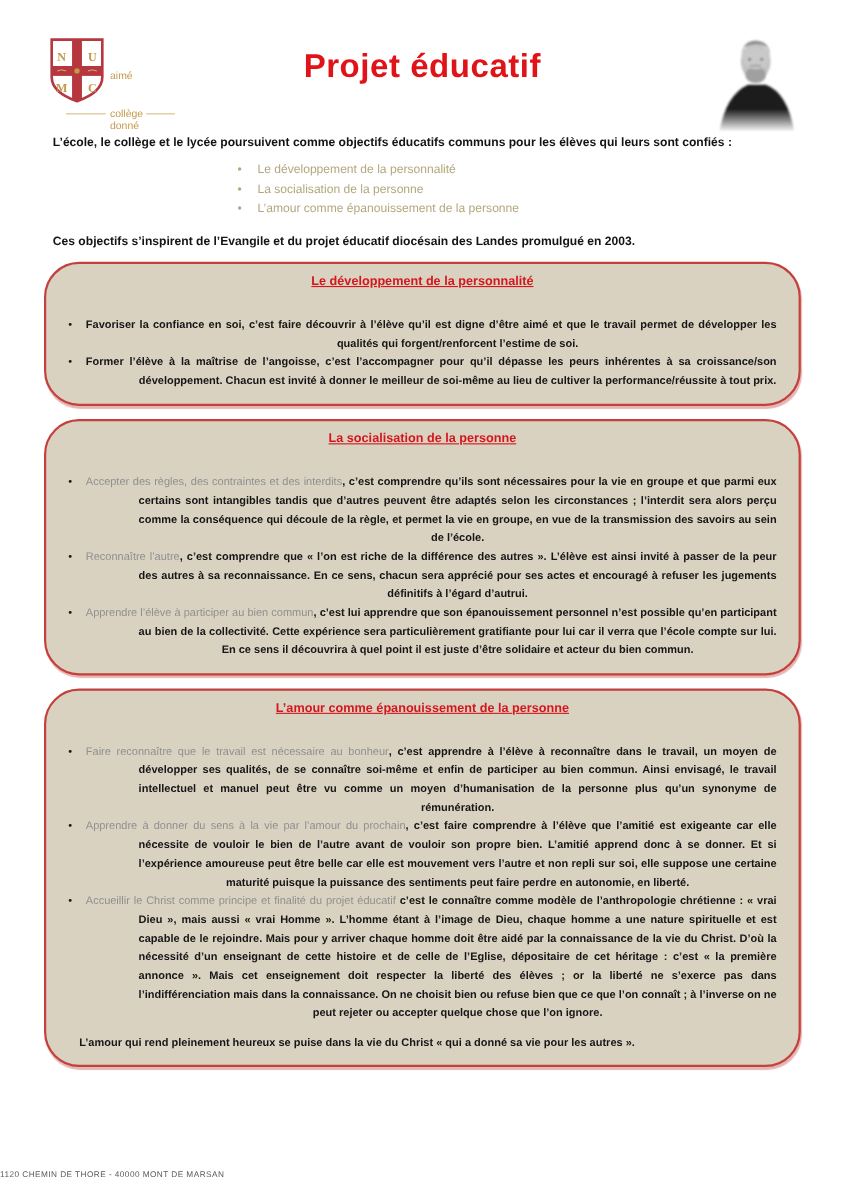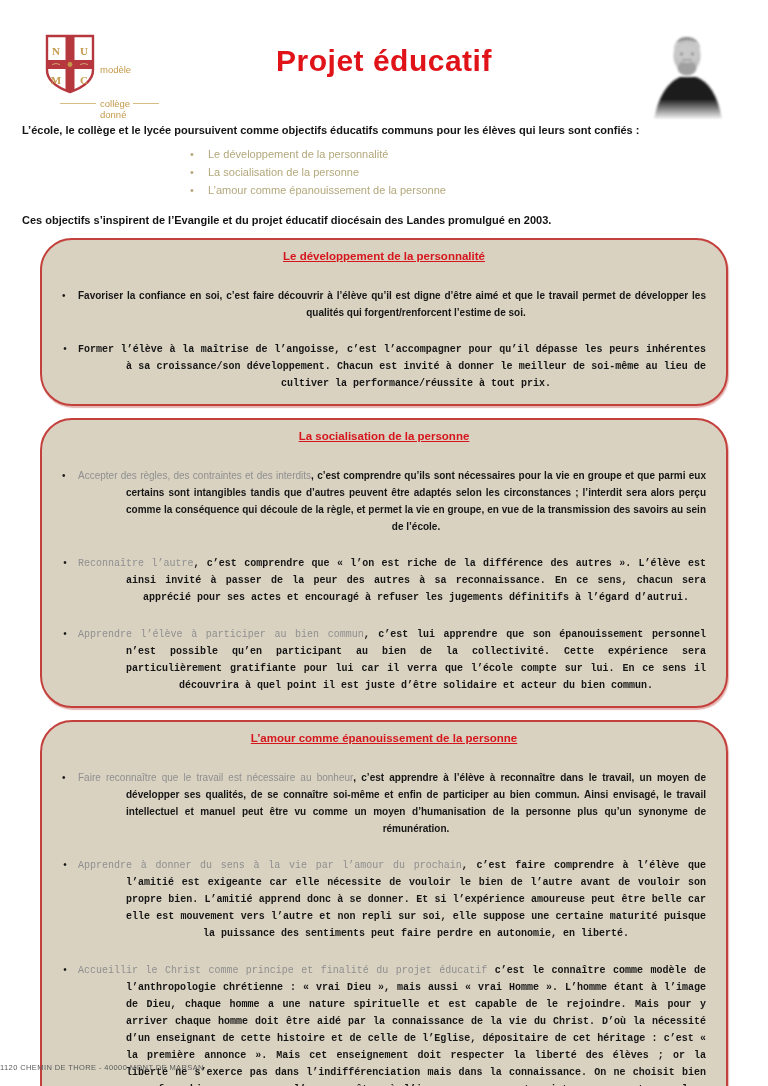--- a/index.html
+++ b/index.html
@@ -29,21 +29,21 @@
   }
   .page-title {
     position: absolute; left: 0; right: 0; top: 44px;
     text-align: center;
     font-size: 30px; font-weight: 700; color: #e01319;
     letter-spacing: 0.5px;
   }
   .photo { position: absolute; right: 26px; top: 26px; }
 
   
-  .intro { margin: 4px 45px 0 22px; }
+  .intro { margin: 4px 45px 0 48px; }
   .intro-lead { font-size: 11px; font-weight: 700; color: #141414; line-height: 17px; }
   .intro-bullets { margin: 6px 0 0 168px; }
   .intro-bullet { display: flex; color: #b3a87c; font-size: 11px; line-height: 18px; }
   .intro-bullet .dot { width: 18px; flex: none; }
   .intro-bullet .dot::before { content: "\2022"; }
   .intro-origin { margin-top: 15px; font-size: 11px; font-weight: 700; color: #141414; }
 
   
   .box {
     margin: 12px 40px 0 40px;
@@ -55,21 +55,21 @@
   }
   .box-title {
     text-align: center;
     color: #d6161d;
     font-size: 11.5px;
     font-weight: 700;
     text-decoration: underline;
     margin: 2px 0 4px 0;
   }
   .b-item { display: flex; margin-top: 25px; }
-  .b-item + .b-item { margin-top: 20px; font-family: Liberation Mono, monospace; }
+  .b-item + .b-item { margin-top: 0; }
   .b-dot { width: 16px; flex: none; font-size: 10px; line-height: 17px; color: #161616; }
   .b-dot::before { content: "\2022"; }
   .b-text {
     flex: 1;
     font-size: 10px;
     line-height: 17px;
     font-weight: 700;
     color: #161616;
     text-align: justify;
     text-align-last: center;
@@ -113,21 +113,21 @@
           <path d="M8,30.5 q4,-2 8,0" stroke="#d8bc84" stroke-width="0.8" fill="none"></path>
           <path d="M36,30.5 q4,-2 8,0" stroke="#d8bc84" stroke-width="0.8" fill="none"></path>
           <circle cx="26" cy="30.5" r="2.4" fill="#c49a4a"></circle>
         </g>
         <text x="12" y="21" text-anchor="middle" font-size="11" font-weight="bold" fill="#c49a4a" font-family="Liberation Serif, serif">N</text>
         <text x="40" y="21" text-anchor="middle" font-size="11" font-weight="bold" fill="#c49a4a" font-family="Liberation Serif, serif">U</text>
         <text x="12" y="50" text-anchor="middle" font-size="11" font-weight="bold" fill="#c49a4a" font-family="Liberation Serif, serif">M</text>
         <text x="40" y="50" text-anchor="middle" font-size="11" font-weight="bold" fill="#c49a4a" font-family="Liberation Serif, serif">C</text>
       </svg>
       <div class="logo-words">
-        <span class="logo-word">modèle</span>
+        <span class="logo-word">aimé</span>
         <span class="logo-word mid">collège</span>
         <span class="logo-word">donné</span>
       </div>
     </div>
 
     <div class="page-title">Projet éducatif</div>
 
     <svg class="photo" width="112" height="94" viewBox="0 0 112 94">
       <defs>
         <filter id="pblur" x="-20%" y="-20%" width="140%" height="140%">

